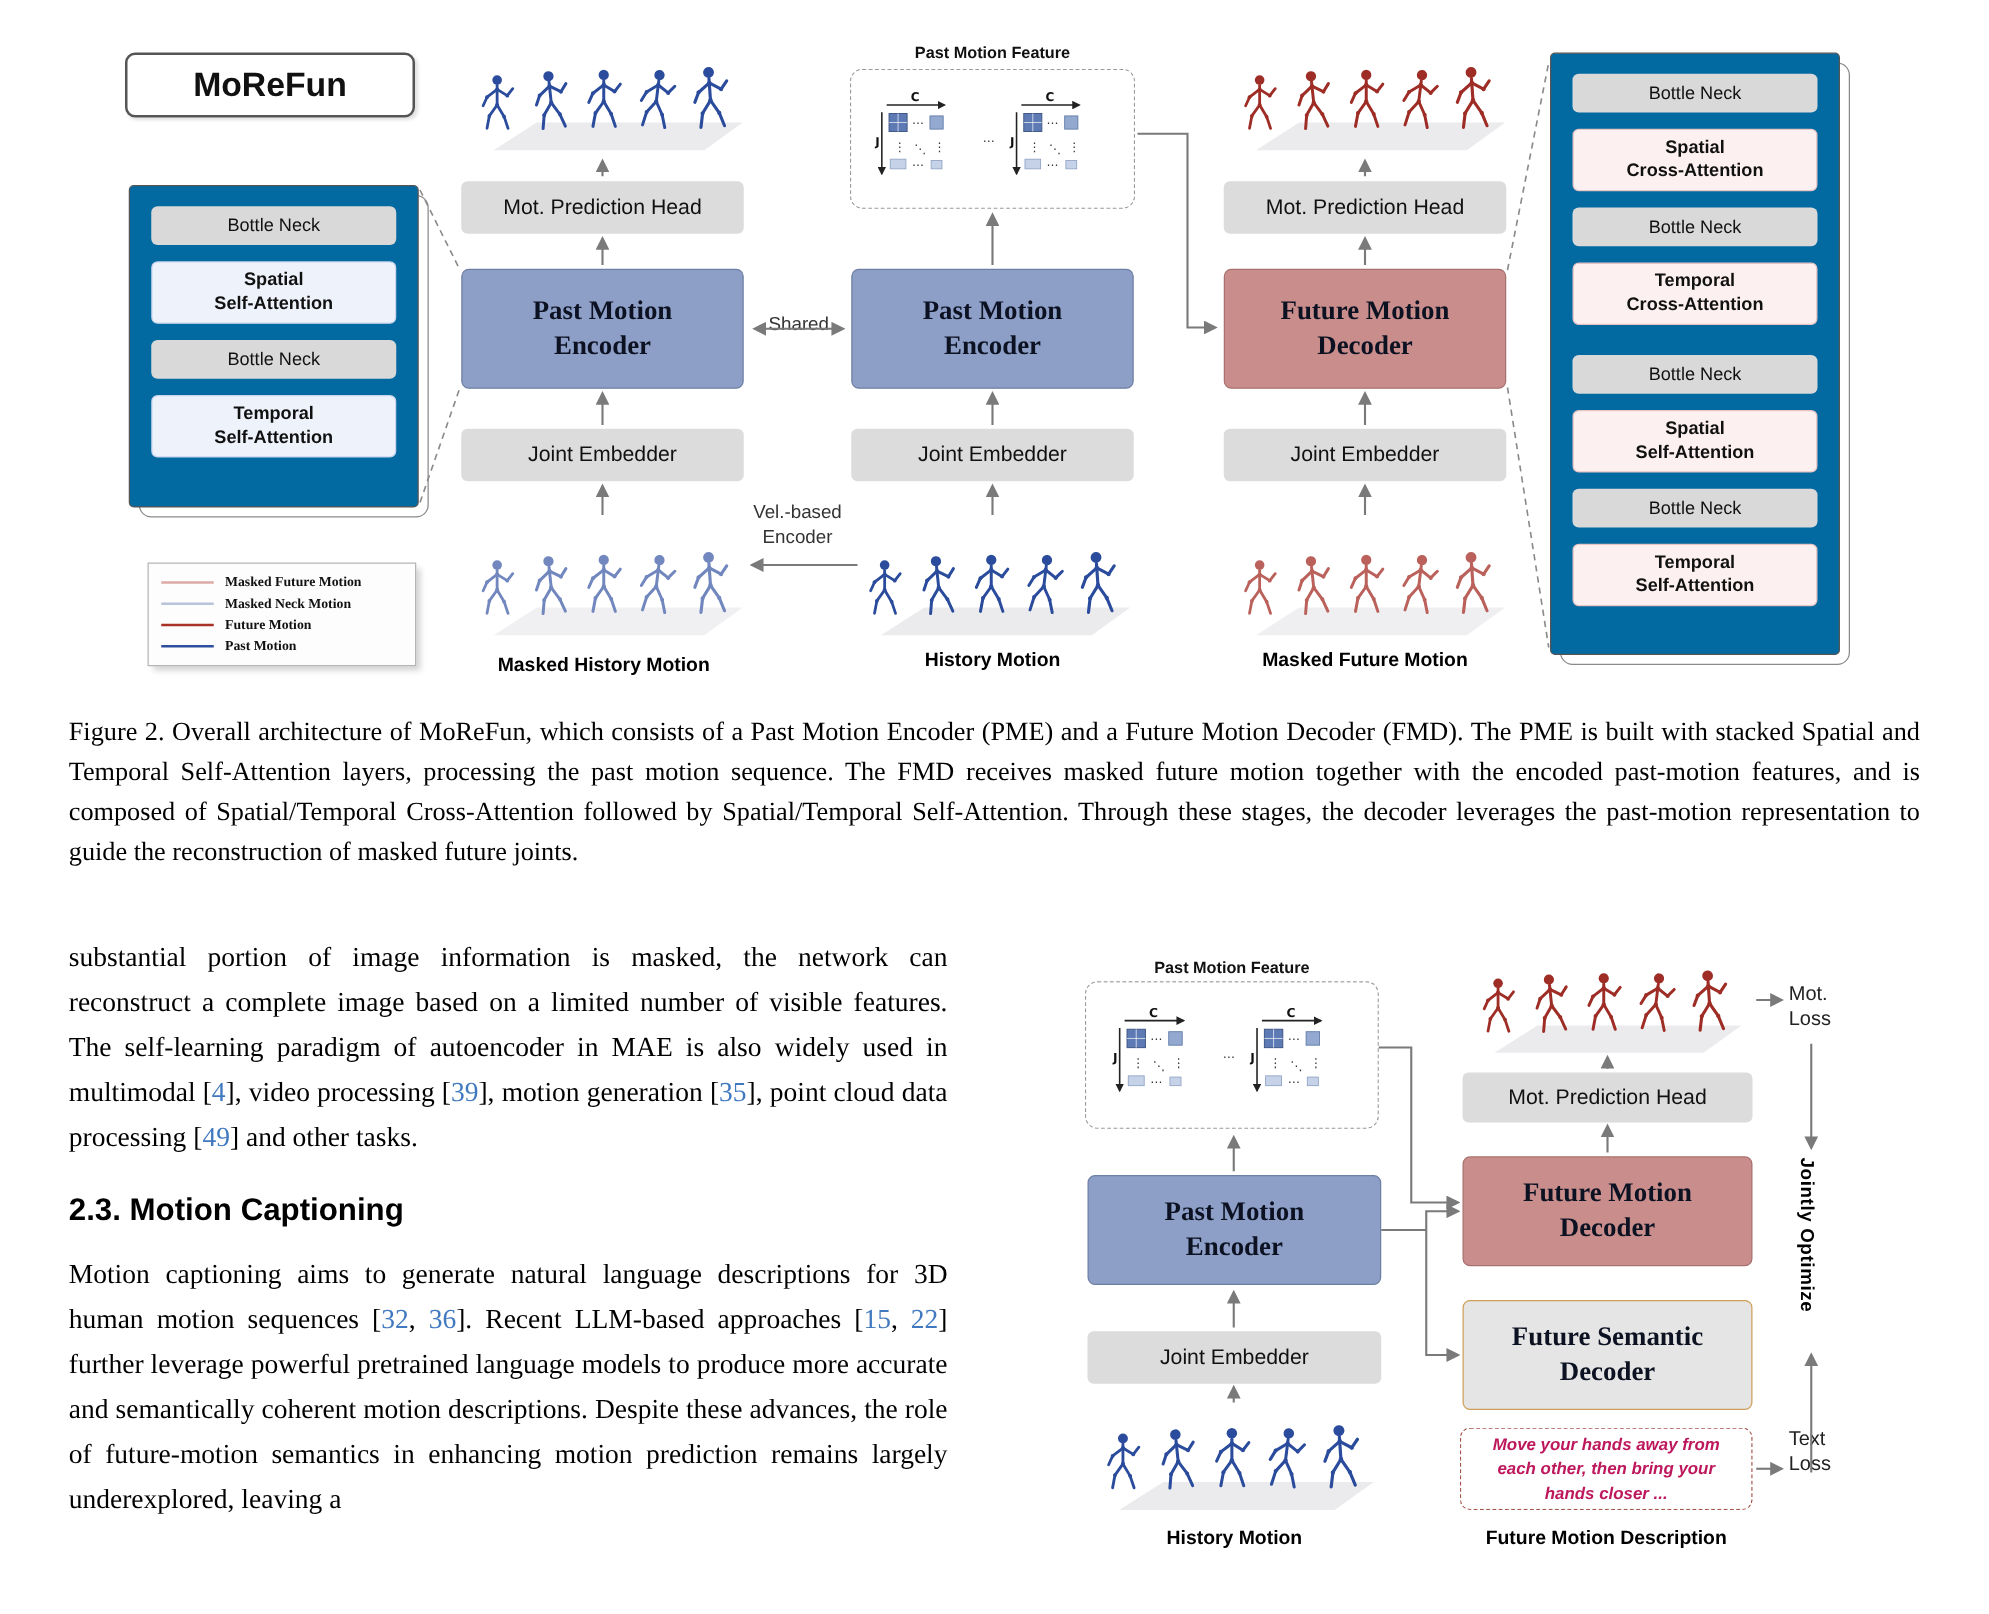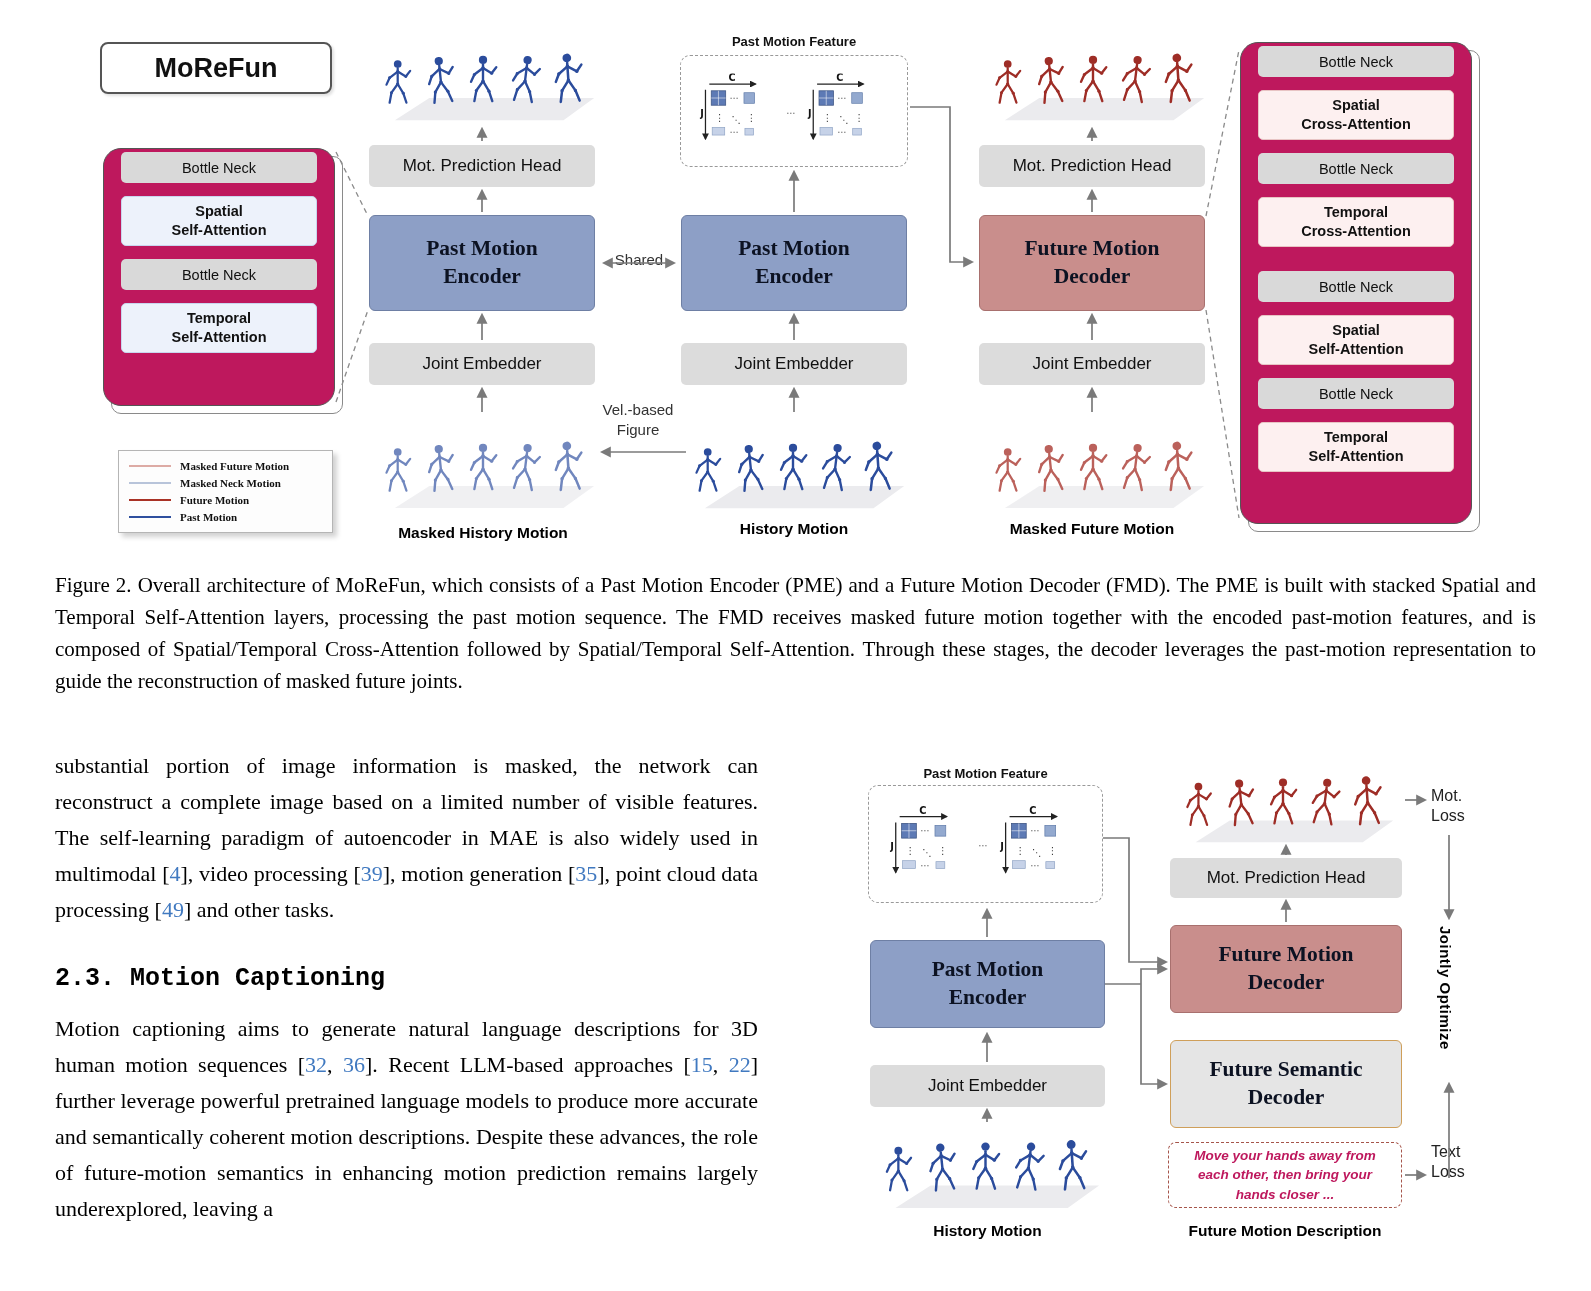--- a/index.html
+++ b/index.html
@@ -7,21 +7,21 @@
   .page{position:relative;width:1591px;height:1291px;background:#fff;overflow:hidden;z-index:0;
         font-family:"Liberation Sans",sans-serif;color:#000}
   .abs{position:absolute}
   .box{display:flex;align-items:center;justify-content:center;text-align:center}
   .graybox{background:#dcdcdc;border-radius:5px;font-size:17px;color:#111}
   .bigbox{border-radius:6px;font-family:"Liberation Serif",serif;font-weight:bold;font-size:21.5px;
           color:#0c1222;white-space:pre-line;line-height:1.3}
   .enc{background:#8d9fc6;border:1px solid #6e7fa4}
   .dec{background:#c98e8c;border:1px solid #a8706e}
   .fsd{background:#f5c98b;border:1px solid #cf9f5a}
-  .stack{border:1.6px solid #555;border-radius:18px;background:#be185d;padding-top:3px}
+  .stack{border:1.6px solid #555;border-radius:4px;background:#0369a1;padding-top:16px}
   .stack::before{content:"";position:absolute;left:7px;top:7px;width:100%;height:100%;
                  border:1.4px solid #8a8a8a;border-radius:10px;background:#fff;z-index:-1}
   .stack .bn,.stack .attnbox{width:196px;margin:0 auto 13px auto}
   .bn{background:#d9d9d9;border-radius:5px;font-size:14.5px;color:#111;height:31px}
   .attnbox{border-radius:5px;font-weight:bold;font-size:14.5px;white-space:pre-line;line-height:1.3;
            color:#111;height:50px}
   .attn-blue{background:#edf2fb;border:1px solid #c9d6ee}
   .attn-pink{background:#fdf0f0;border:1px solid #e8c4c4}
   .gap-extra{margin-top:24px !important}
   .dashedbox{border:1.7px dashed #999;border-radius:10px;display:flex;align-items:center;justify-content:center}
@@ -30,21 +30,21 @@
   .note{font-size:15px;color:#333;text-align:center;line-height:1.3;white-space:pre-line}
   .morefun{border:2px solid #555;border-radius:8px;font-weight:bold;font-size:27px;color:#111;
            box-shadow:2px 2px 3px rgba(0,0,0,.12)}
   .legend{border:1px solid #b5b5b5;background:#fdfdfd;box-shadow:4px 4px 5px rgba(0,0,0,.18);
           padding:9px 10px;display:flex;flex-direction:column;gap:5px}
   .leg-row{display:flex;align-items:center;gap:9px}
   .leg-line{width:42px;height:2.5px;flex:0 0 auto}
   .leg-label{font-size:11px;font-weight:bold;font-family:"Liberation Serif",serif;color:#111}
   .caption{font-family:"Liberation Serif",serif;font-size:21px;line-height:1.52;text-align:justify;color:#000}
   .bodytext{font-family:"Liberation Serif",serif;font-size:22px;line-height:36px;text-align:justify;color:#000}
-  .heading{font-family:Liberation Mono, monospace;font-weight:bold;font-size:25px;margin:36px 0 18px 0;text-align:left}
+  .heading{font-family:Liberation Sans, sans-serif;font-weight:bold;font-size:25px;margin:26px 0 18px 0;text-align:left}
   .cite{color:#4079c0}
   .vertical{writing-mode:vertical-rl;font-weight:bold;font-size:15px;color:#000;letter-spacing:.5px}
   .descbox{border:1.7px dashed #a5554a;border-radius:8px;font-style:italic;font-weight:bold;font-size:13.5px;
            line-height:1.45;white-space:pre-line;display:flex;align-items:center;justify-content:center;
            text-align:center;color:#be185d}
   .loss-label{font-size:16px;color:#222;line-height:1.25;white-space:pre-line}
   svg.overlay{position:absolute;left:0;top:0;pointer-events:none}
   .arr{stroke:#7a7a7a;stroke-width:1.7;fill:none}
   .dash{stroke:#8a8a8a;stroke-width:1.3;stroke-dasharray:5 4;fill:none}
   .skels{position:absolute}
@@ -172,21 +172,21 @@
     <div class="abs box bigbox enc" style="left: 681px; top: 215px; width: 226px; height: 96px; background: rgb(141, 159, 198);">Past Motion
 Encoder</div>
     <div class="abs box graybox" style="left:681px;top:343px;width:226px;height:42px">Joint Embedder</div>
     <svg class="skels sk-blue" style="left:678px;top:414px;width:230px;height:102px" viewBox="0 0 240 100">
         <use href="#skelrow"></use>
       </svg>
     <div class="abs row-label" style="left:680px;top:520px;width:228px">History Motion</div>
 
     <div class="abs note" style="left:594px;top:250px;width:90px">Shared</div>
     <div class="abs note" style="left:580px;top:400px;width:116px">Vel.-based
-Figure</div>
+Encoder</div>
 
     <svg class="skels sk-red" style="left:978px;top:26px;width:230px;height:102px" viewBox="0 0 240 100">
         <use href="#skelrow"></use>
       </svg>
     <div class="abs box graybox" style="left:979px;top:145px;width:226px;height:42px">Mot. Prediction Head</div>
     <div class="abs box bigbox dec" style="left: 979px; top: 215px; width: 226px; height: 96px; background: rgb(201, 142, 140);">Future Motion
 Decoder</div>
     <div class="abs box graybox" style="left:979px;top:343px;width:226px;height:42px">Joint Embedder</div>
     <svg class="skels sk-red-m" style="left:978px;top:414px;width:230px;height:102px" viewBox="0 0 240 100">
         <use href="#skelrow"></use>

